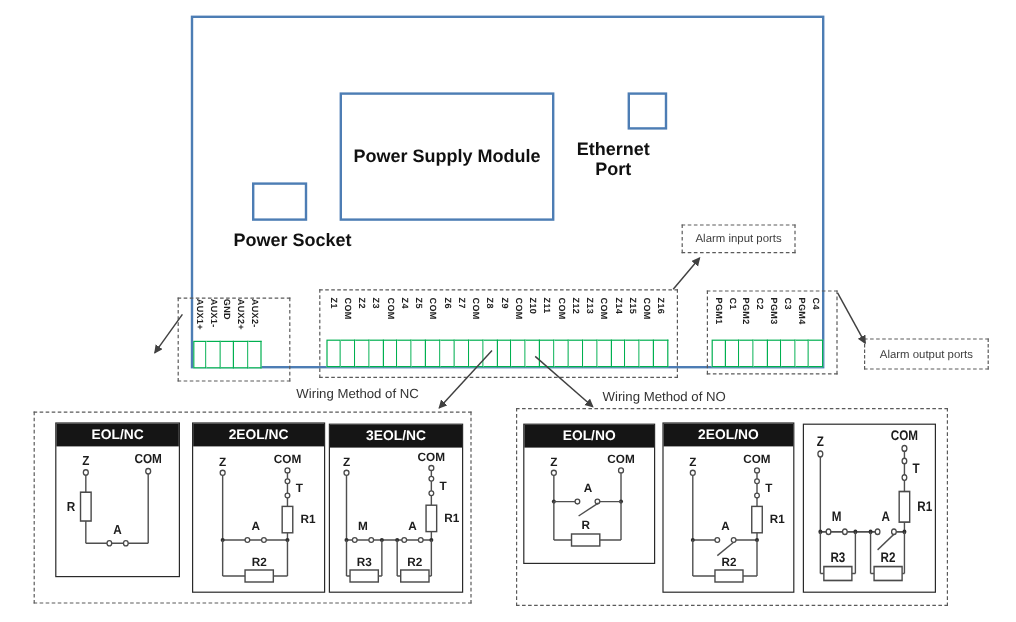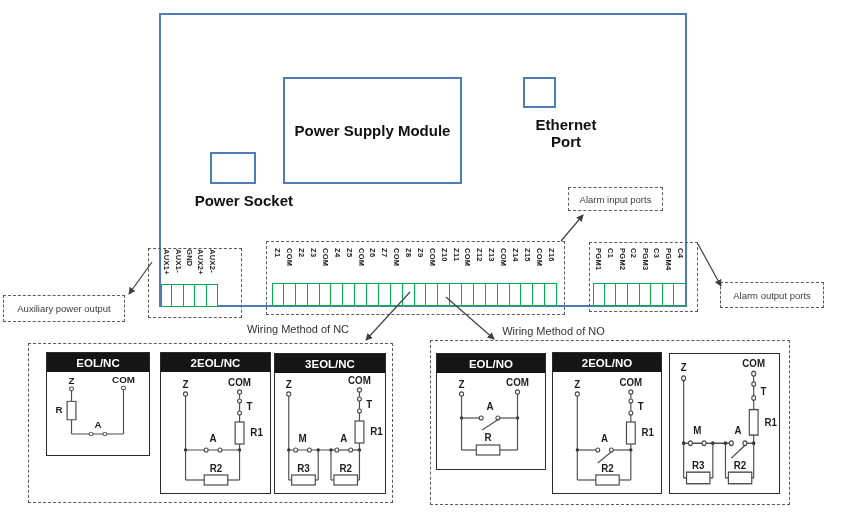--- a/index.html
+++ b/index.html
@@ -46,21 +46,21 @@
 
 <div id="stage">
 
   <div class="abs board" style="left:159px;top:13px;width:528px;height:294px;"></div>
 
   <div class="abs bluebox" style="left:283px;top:77px;width:179px;height:107px;display:flex;align-items:center;justify-content:center;">
     <span class="boldlabel">Power Supply Module</span>
   </div>
 
   <div class="abs bluebox" style="left:523px;top:77px;width:33px;height:31px;"></div>
-  <div class="abs boldlabel" style="left:527px;top:116px;width:78px;">Ethernet Port</div>
+  <div class="abs boldlabel" style="left:472px;top:116px;width:78px;">Ethernet Port</div>
 
   <div class="abs bluebox" style="left:210px;top:152px;width:46px;height:32px;"></div>
   <div class="abs boldlabel" style="left:175px;top:192px;width:118px;text-align:right;">Power Socket</div>
 
   <div class="abs dash" style="left:148px;top:248px;width:94px;height:70px;"></div>
   <div class="abs dash" style="left:266px;top:241px;width:299px;height:74px;"></div>
   <div class="abs dash" style="left:589px;top:242px;width:109px;height:70px;"></div>
 
   <div class="strip" id="strip-aux" style="left:161px;top:249px;width:57px;">
       <div class="term">
@@ -210,35 +210,32 @@
       <div class="term">
         <div class="tlabel">PGM4</div>
         <div class="tcell"></div>
       </div>
       <div class="term">
         <div class="tlabel">C4</div>
         <div class="tcell"></div>
       </div>
     </div>
 
-  <div class="abs callout" style="left:3px;top:295px;width:122px;height:27px;">
-    <span>Auxiliary power output</span>
-  </div>
   <div class="abs callout" style="left:568px;top:187px;width:95px;height:24px;">
     <span>Alarm input ports</span>
   </div>
   <div class="abs callout" style="left:720px;top:282px;width:104px;height:26px;">
     <span>Alarm output ports</span>
   </div>
 
   <div class="abs caption" style="left:228px;top:323px;width:140px;">Wiring Method of NC</div>
   <div class="abs caption" style="left:481px;top:325px;width:145px;">Wiring Method of NO</div>
 
   <div class="abs dash" id="group-nc" style="left:28px;top:343px;width:365px;height:160px;">
-      <div class="wbox" style="left: 17px; top: 8px; width: 104px; height: 104px; text-align: center;">
+      <div class="wbox" style="left: 17px; top: 8px; width: 104px; height: 129px; text-align: center;">
         <div class="whead">EOL/NC</div>
         <svg class="wsvg" viewBox="0 0 104 99" preserveAspectRatio="none">
           <text x="25" y="14" text-anchor="middle" class="dlabel">Z</text>
           <circle cx="25" cy="20" r="2.1" class="contact"></circle>
           <text x="78" y="13" text-anchor="middle" class="dlabel">COM</text>
           <circle cx="78" cy="19" r="2.1" class="contact"></circle>
           <line x1="25" y1="22" x2="25" y2="35" class="wire"></line>
           <rect x="20.5" y="35" width="9" height="22" class="res"></rect>
           <text x="16" y="49" text-anchor="end" class="dlabel">R</text>
           <line x1="25" y1="57" x2="25" y2="74" class="wire"></line>

